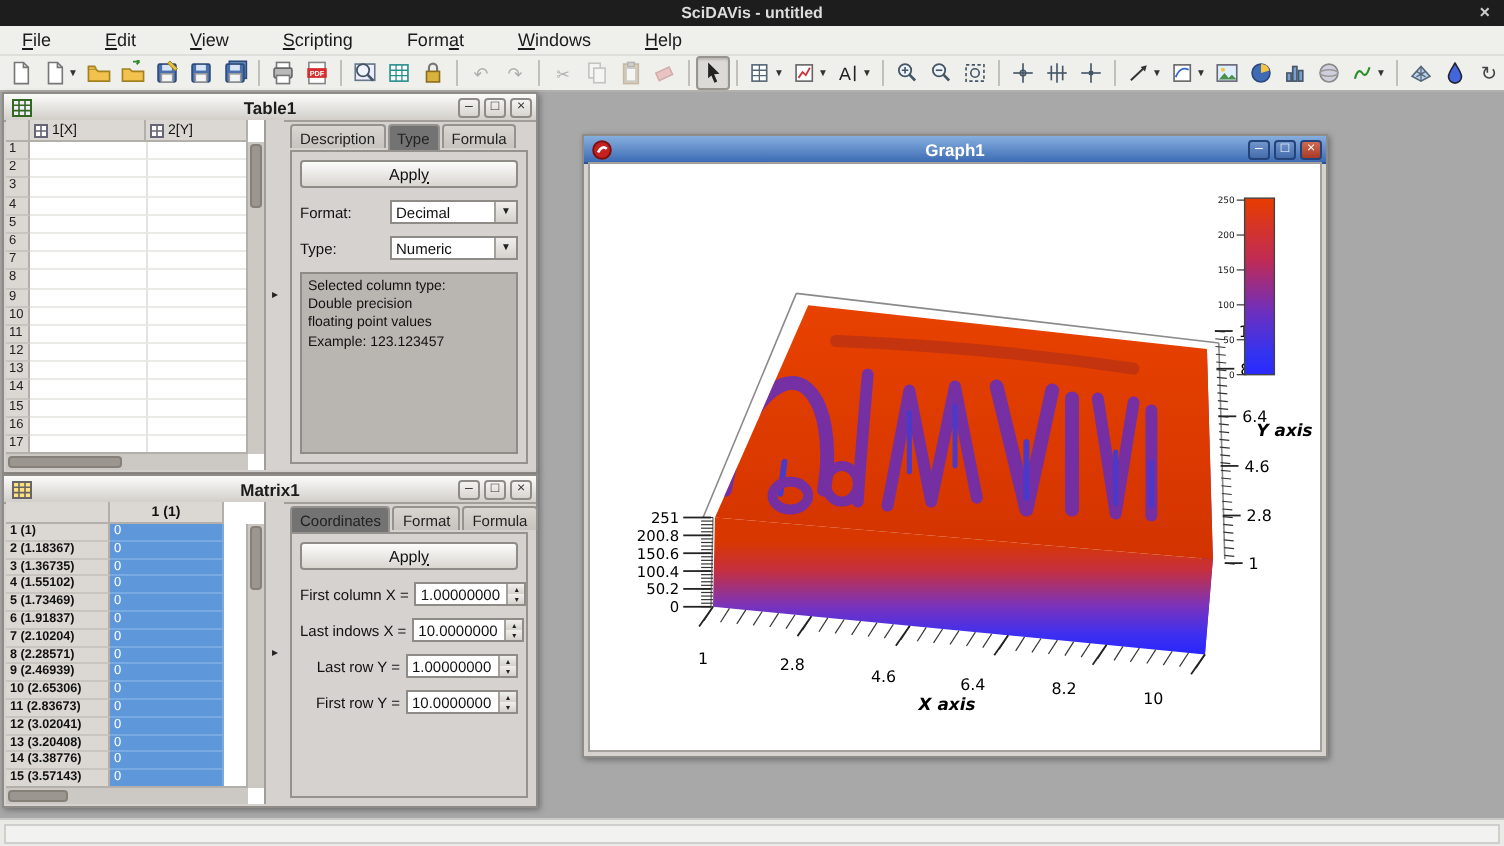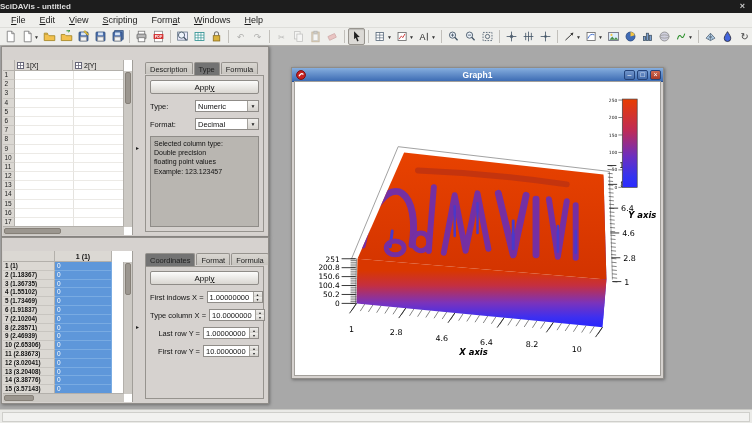--- a/index.html
+++ b/index.html
@@ -1,24 +1,24 @@
 <!DOCTYPE html>
 <html><head>
 <meta charset="utf-8">
 <style>
   html,body{margin:0;padding:0;}
   .screen{position:relative;width:752px;height:423px;overflow:hidden;background:#a8a8a8;
     font-family:"Liberation Sans","DejaVu Sans",sans-serif;-webkit-font-smoothing:antialiased;}
   
   .titlebar{position:absolute;top:0;left:0;right:0;height:13px;background:#1d1d1d;color:#ddd;
-    display:flex;align-items:center;font-size:8px;font-weight:bold;}
+    display:flex;align-items:center;justify-content:center;font-size:8px;font-weight:bold;}
   .closex{position:absolute;right:7px;top:0;line-height:13px;font-size:9px;color:#ccc;cursor:default;}
   
   .menubar{position:absolute;top:13px;left:0;right:0;height:14px;background:#efefec;display:flex;
-    align-items:center;font-size:9px;color:#1b1b1b;padding-left:4px;border-bottom:1px solid #dededa;}
+    align-items:center;font-size:9px;color:#1b1b1b;padding-left:4px;border-bottom:1px solid #dededa;gap:13px;}
   .menu-item{padding:0 7px;}
   
   .toolbar{position:absolute;top:28px;left:0;right:0;height:17px;background:#efefec;
     border-bottom:1px solid #b2b0ac;display:flex;align-items:center;padding-left:2px;}
   .tbtn{width:15px;height:15px;display:flex;align-items:center;justify-content:center;
     border:1px solid transparent;border-radius:2px;flex:none;}
   .tbtn.hasdd{width:20px;}
   .tbtn.pressed{background:#dcdad6;border-color:#98958f;box-shadow:inset 0 1px 1px rgba(0,0,0,.15);}
   .tbtn.disabled{opacity:.42;}
   .ticon{display:flex;}
@@ -444,20 +444,34 @@
           <svg viewBox="0 0 16 16" width="13" height="13">
             <text x="8" y="12" text-anchor="middle" font-size="12" fill="#444">↻</text>
           </svg>
         </span>
       </div>
     </div>
 
   <div class="workspace">
 
     <section class="mdiwin tablewin">
+      <header class="mditb">
+        <span class="wicon">
+          <svg viewBox="0 0 10 10" width="10" height="10">
+              <rect x="0.5" y="1" width="9" height="8" fill="#eef" stroke="#33691e"></rect>
+              <path d="M0.5 3.6 h9 M0.5 6.3 h9 M3.5 1 v8 M6.5 1 v8" stroke="#33691e" stroke-width="0.8"></path>
+            </svg>
+        </span>
+        <span class="wtitle">Table1</span>
+        <span class="wbtns">
+          <span class="wbtn">–</span>
+          <span class="wbtn">□</span>
+          <span class="wbtn">×</span>
+        </span>
+      </header>
       <div class="wincontent">
         <div class="gridarea">
           <div class="ghead" id="tbl-head">
               <div class="hcell" style="width:12px"></div>
               <div class="hcell" style="width:58px">
                 <svg width="7" height="7" viewBox="0 0 7 7">
                   <rect x="0.5" y="0.5" width="6" height="6" fill="#fff" stroke="#667"></rect>
                   <path d="M0.5 3.5 h6 M3.5 0.5 v6" stroke="#667" stroke-width="0.8"></path>
                 </svg>
                 <span>1[X]</span>
@@ -567,40 +581,54 @@
         <div class="collapser">▸</div>
         <div class="panel">
           <div class="tabs" id="tbl-tabs">
               <span class="tab">Description</span>
               <span class="tab active">Type</span>
               <span class="tab">Formula</span>
             </div>
           <div class="panelbox">
             <button class="applybtn" id="tbl-apply">Appl<u>y</u></button>
             <div class="frow">
+              <span>Format:</span>
+              <span class="sel">
+                <span class="val">Decimal</span>
+                <span class="selarrow">▼</span>
+              </span>
+            </div>
+            <div class="frow">
               <span>Type:</span>
               <span class="sel">
                 <span class="val">Numeric</span>
                 <span class="selarrow">▼</span>
               </span>
             </div>
-            <div class="frow">
-              <span>Format:</span>
-              <span class="sel">
-                <span class="val">Decimal</span>
-                <span class="selarrow">▼</span>
-              </span>
-            </div>
             <div class="infobox" id="tbl-info">Selected column type:<br>Double precision<br>floating point values<br>Example: 123.123457</div>
           </div>
         </div>
       </div>
     </section>
 
     <section class="mdiwin matrixwin">
+      <header class="mditb">
+        <span class="wicon">
+          <svg viewBox="0 0 10 10" width="10" height="10">
+              <rect x="0.5" y="1" width="9" height="8" fill="#ffe082" stroke="#666"></rect>
+              <path d="M0.5 3.6 h9 M0.5 6.3 h9 M3.5 1 v8 M6.5 1 v8" stroke="#666" stroke-width="0.8"></path>
+            </svg>
+        </span>
+        <span class="wtitle">Matrix1</span>
+        <span class="wbtns">
+          <span class="wbtn">–</span>
+          <span class="wbtn">□</span>
+          <span class="wbtn">×</span>
+        </span>
+      </header>
       <div class="wincontent">
         <div class="gridarea">
           <div class="ghead" id="mx-head">
               <div class="hcell" style="width:52px"></div>
               <div class="hcell" style="width:57px;justify-content:center;font-weight:bold;padding-left:0">1 (1)</div>
               <div style="width:12px"></div>
             </div>
           <div class="gbody" id="mx-rows">
               <div class="mrow">
                 <div class="mhdr">1 (1)</div>
@@ -674,31 +702,31 @@
         <div class="panel">
           <div class="tabs" id="mx-tabs">
               <span class="tab active">Coordinates</span>
               <span class="tab">Format</span>
               <span class="tab">Formula</span>
             </div>
           <div class="panelbox">
             <button class="applybtn" id="mx-apply">Appl<u>y</u></button>
             <div id="mx-fields">
                 <div class="frow">
-                  <span class="rlabel">First indows X =</span>
+                  <span class="rlabel">First column X =</span>
                   <span class="spin mx">
                     <span class="val">1.00000000</span>
                     <span class="updown">
                       <span>▴</span>
                       <span>▾</span>
                     </span>
                   </span>
                 </div>
                 <div class="frow">
-                  <span class="rlabel">Type column X =</span>
+                  <span class="rlabel">Last indows X =</span>
                   <span class="spin mx">
                     <span class="val">10.0000000</span>
                     <span class="updown">
                       <span>▴</span>
                       <span>▾</span>
                     </span>
                   </span>
                 </div>
                 <div class="frow">
                   <span class="rlabel">Last row Y =</span>

